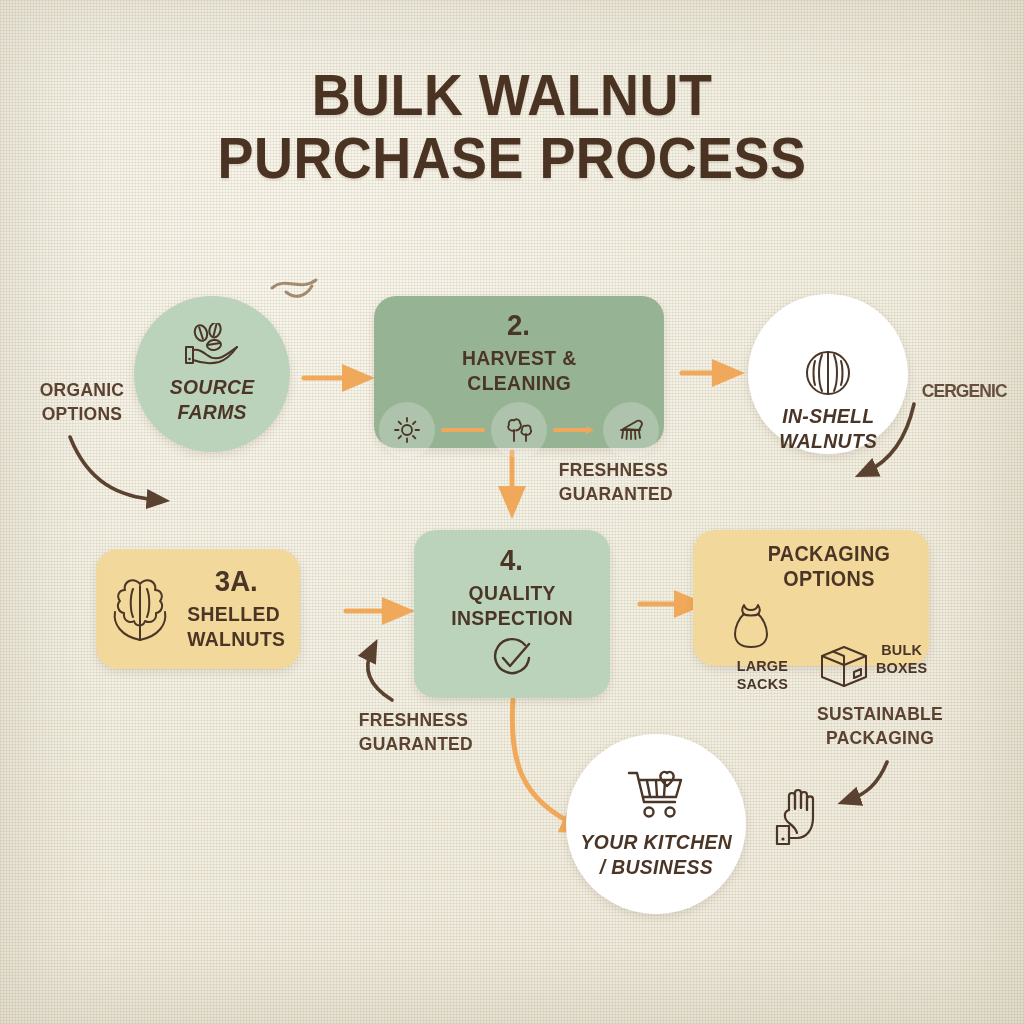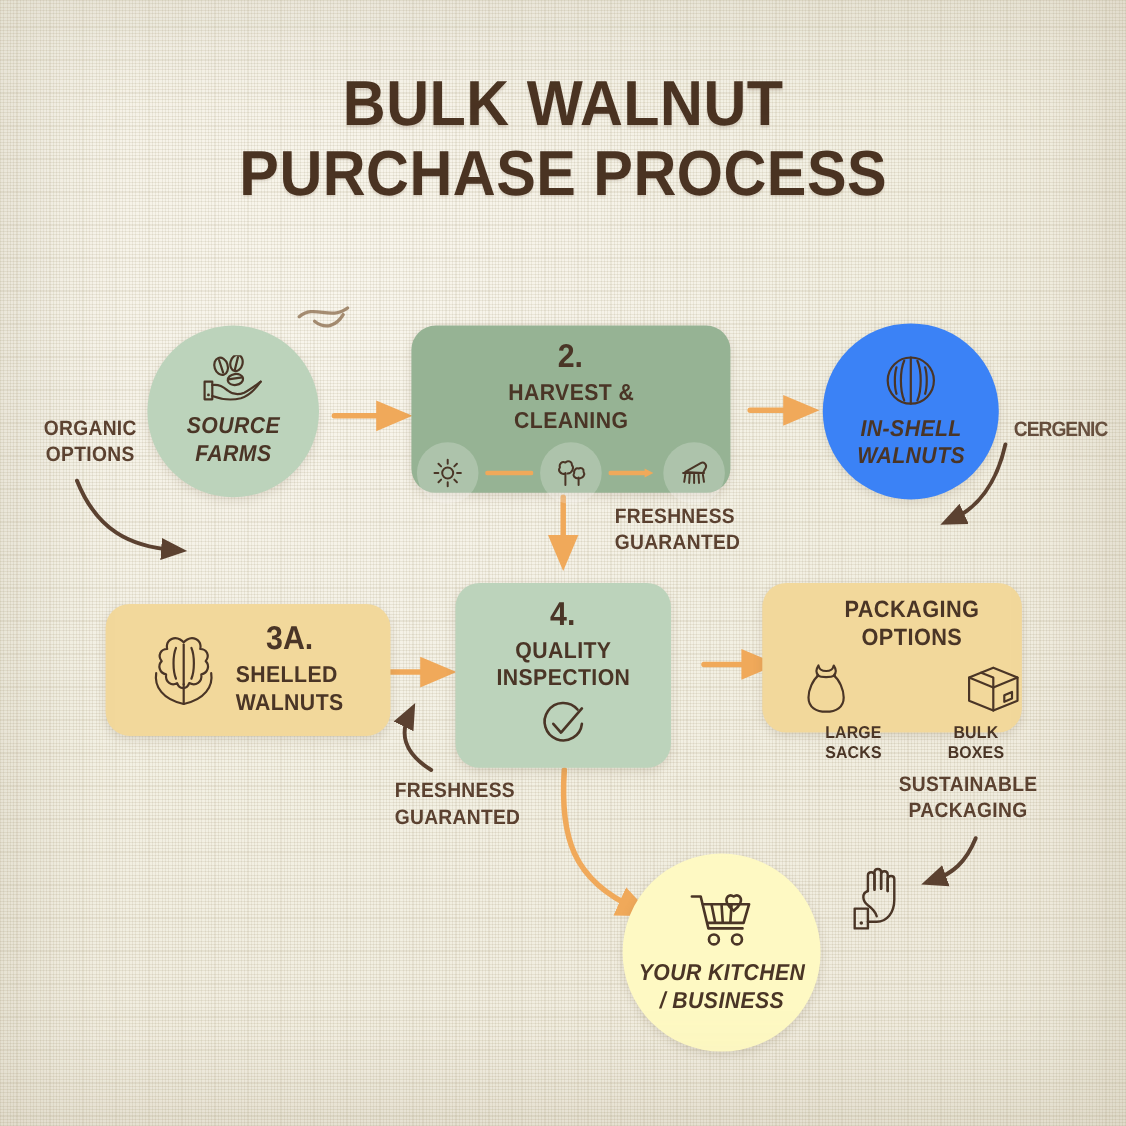--- a/index.html
+++ b/index.html
@@ -170,38 +170,38 @@
     <span class="icon-chip">
       <svg width="30" height="28" viewBox="0 0 30 28" fill="none" stroke="#4a3526" stroke-width="1.8" stroke-linecap="round" stroke-linejoin="round">
         <path d="M7,13 L21,5 C24,3.5 27,6.5 25.5,9.5 L23,14 Z"></path>
         <path d="M5,14 L24,14"></path>
         <path d="M7,15.5 L6,22 M11,15.5 L10.5,23 M15,15.5 L15,23 M19,15.5 L19.5,23 M23,15.5 L24,22"></path>
       </svg>
     </span>
   </div>
 </div>
 
-<div class="node circle shadow" style="left:748px;top:294px;width:160px;height:160px;background:#3b82f6;">
+<div class="node circle shadow" style="left:748px;top:294px;width:160px;height:160px;background:#ffffff;justify-content:flex-end;">
   <span style="margin-bottom:2px;">
     <svg width="48" height="50" viewBox="0 0 48 50" fill="none" stroke="#4a3526" stroke-width="2" stroke-linecap="round" stroke-linejoin="round">
       <circle cx="24" cy="25" r="21"></circle>
       <path d="M24,4 L24,46"></path>
       <path d="M18,7 C14,16 14,34 18,43"></path>
       <path d="M30,7 C34,16 34,34 30,43"></path>
       <path d="M11,13 C9,19 9,31 11,37"></path>
       <path d="M37,13 C39,19 39,31 37,37"></path>
     </svg>
   </span>
   <div class="nlabel">
     <div>IN-SHELL</div>
     <div>WALNUTS</div>
   </div>
 </div>
 
-<div class="node rbox shadow" style="left:96px;top:549px;width:259px;height:120px;background:#f2d89b;flex-direction:row;gap:10px;">
+<div class="node rbox shadow" style="left:96px;top:549px;width:204px;height:120px;background:#f2d89b;flex-direction:row;gap:10px;">
   <span>
     <svg width="66" height="70" viewBox="0 0 66 70" fill="none" stroke="#4a3526" stroke-width="2" stroke-linecap="round" stroke-linejoin="round">
       <path d="M33,12 C33,12 28,6 22,9 C16,12 18,18 18,18 C12,18 9,24 13,29 C9,33 11,40 17,41 C16,48 22,52 27,49 C29,55 36,55 38,49 C44,52 50,48 49,41 C55,40 57,33 53,29 C57,24 54,18 48,18 C48,18 50,12 44,9 C38,6 33,12 33,12 Z"></path>
       <path d="M33,14 L33,50"></path>
       <path d="M26,17 C23,24 23,38 26,45"></path>
       <path d="M40,17 C43,24 43,38 40,45"></path>
       <path d="M8,40 C6,52 14,64 33,68 C52,64 60,52 58,40"></path>
       <path d="M33,68 L33,50"></path>
     </svg>
   </span>
@@ -233,36 +233,36 @@
   <div class="row" style="gap:22px;margin-top:8px;align-items:flex-end;">
     <div style="display:flex;flex-direction:column;align-items:flex-start;gap:4px;">
       <span>
         <svg width="44" height="48" viewBox="0 0 44 48" fill="none" stroke="#4a3526" stroke-width="2" stroke-linecap="round" stroke-linejoin="round">
           <path d="M15,4 C16,8 18,9 22,9 C26,9 28,8 29,4 C31,7 32,10 29,13 C34,17 38,26 38,33 C38,42 31,46 22,46 C13,46 6,42 6,33 C6,26 10,17 15,13 C12,10 13,7 15,4 Z"></path>
           <path d="M14,13 C18,15 26,15 30,13"></path>
         </svg>
       </span>
       <span class="subcap">LARGE SACKS</span>
     </div>
-    <div style="display:flex;flex-direction:column;align-items:flex-end;gap:4px;">
+    <div style="display:flex;flex-direction:row;align-items:flex-start;gap:4px;">
       <span>
         <svg width="52" height="48" viewBox="0 0 52 48" fill="none" stroke="#4a3526" stroke-width="2" stroke-linecap="round" stroke-linejoin="round">
           <path d="M4,15 L26,6 L48,15 L48,36 L26,45 L4,36 Z"></path>
           <path d="M4,15 L26,24 L48,15"></path>
           <path d="M26,24 L26,45"></path>
           <path d="M15,10.5 L26,15 L26,24"></path>
           <path d="M36,31 L43,28 L43,34 L36,37 Z"></path>
         </svg>
       </span>
       <span class="subcap">BULK BOXES</span>
     </div>
   </div>
 </div>
 
-<div class="node circle shadow" style="left:566px;top:776px;width:180px;height:180px;background:#fef9c3;">
+<div class="node circle shadow" style="left:566px;top:734px;width:180px;height:180px;background:#ffffff;">
   <span style="margin-bottom:4px;">
     <svg width="62" height="54" viewBox="0 0 62 54" fill="none" stroke="#4a3526" stroke-width="2.4" stroke-linecap="round" stroke-linejoin="round">
       <path d="M4,5 L12,5 L19,34 L50,34"></path>
       <path d="M14,12 L56,12 L51,29 L18,29"></path>
       <path d="M22,13 L25,28 M31,13 L32,28 M40,13 L39,28"></path>
       <path d="M36,11 C34,6 38,2 42,5 C46,2 50,6 48,11 C46,15 42,18 42,18 C42,18 38,15 36,11 Z"></path>
       <circle cx="24" cy="44" r="4.5"></circle>
       <circle cx="45" cy="44" r="4.5"></circle>
     </svg>
   </span>

